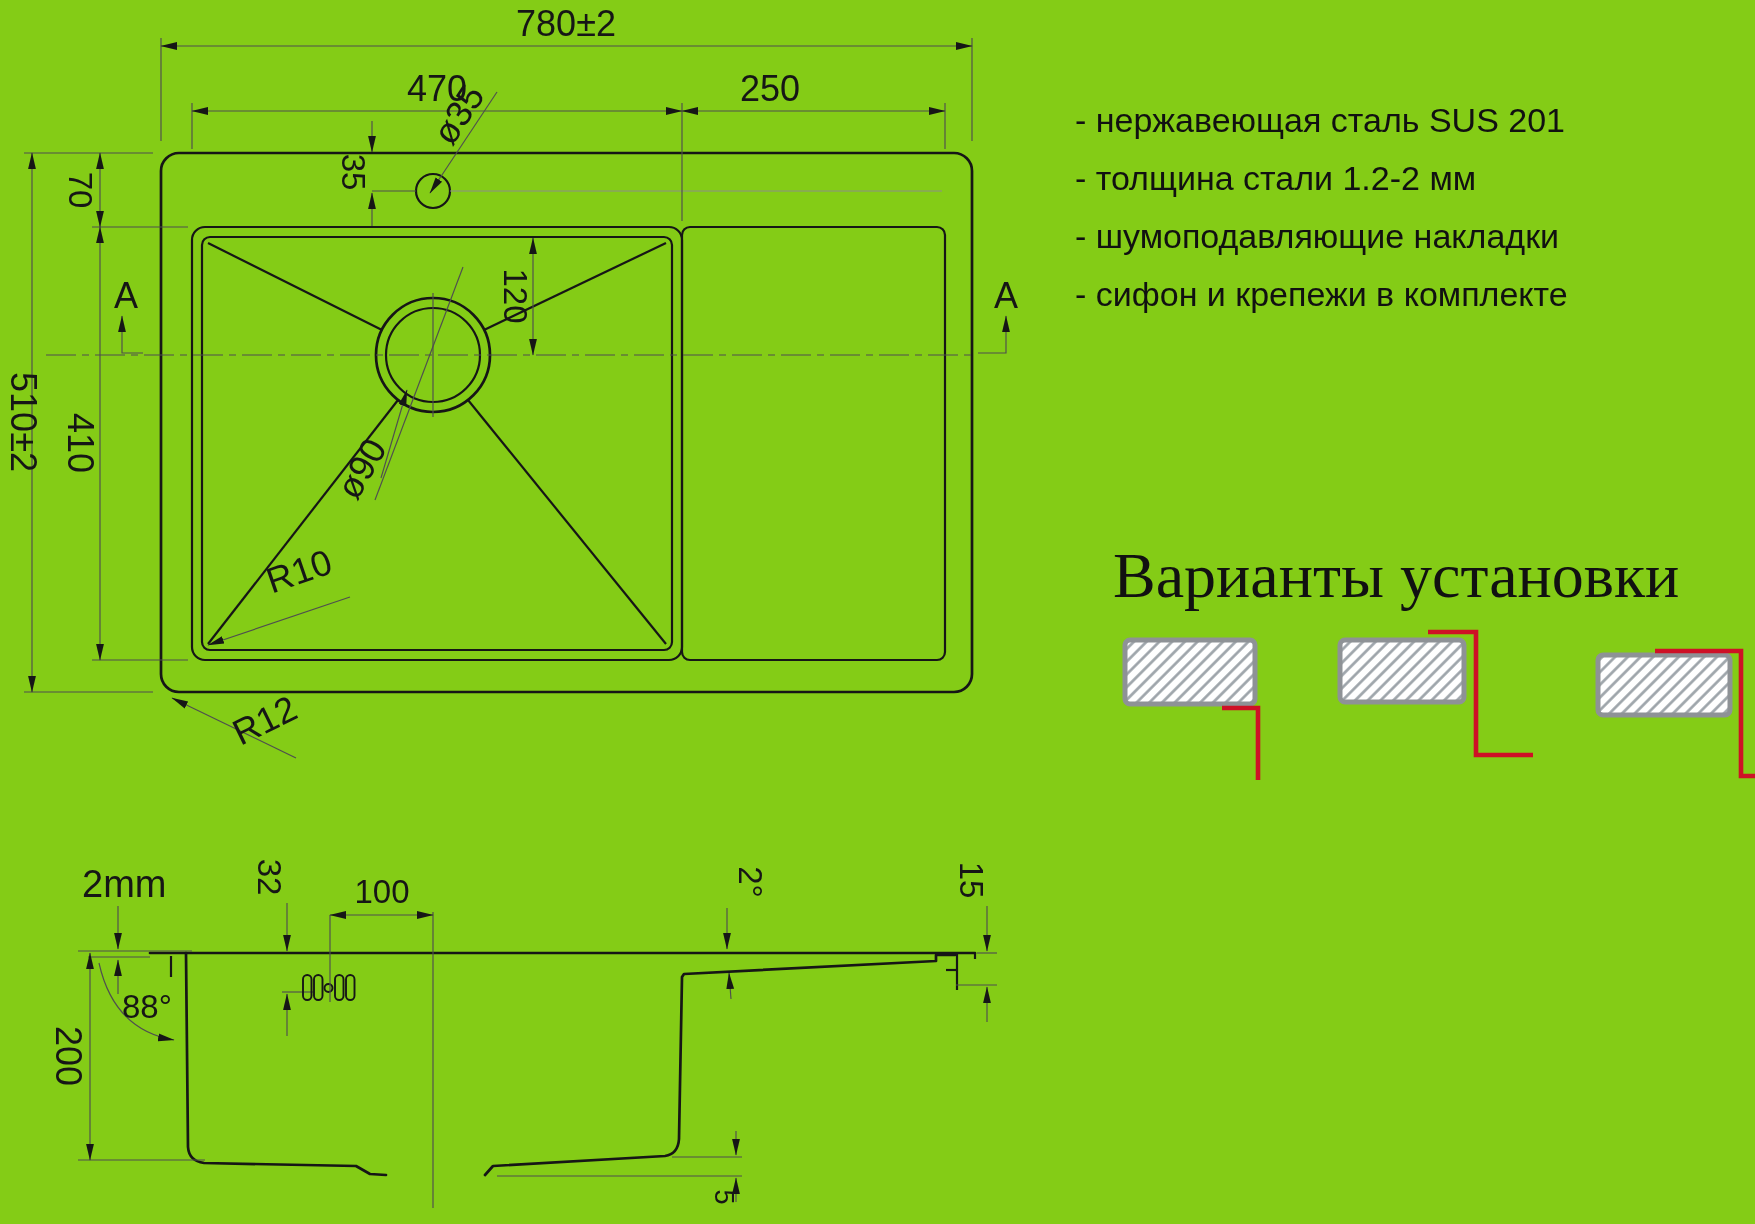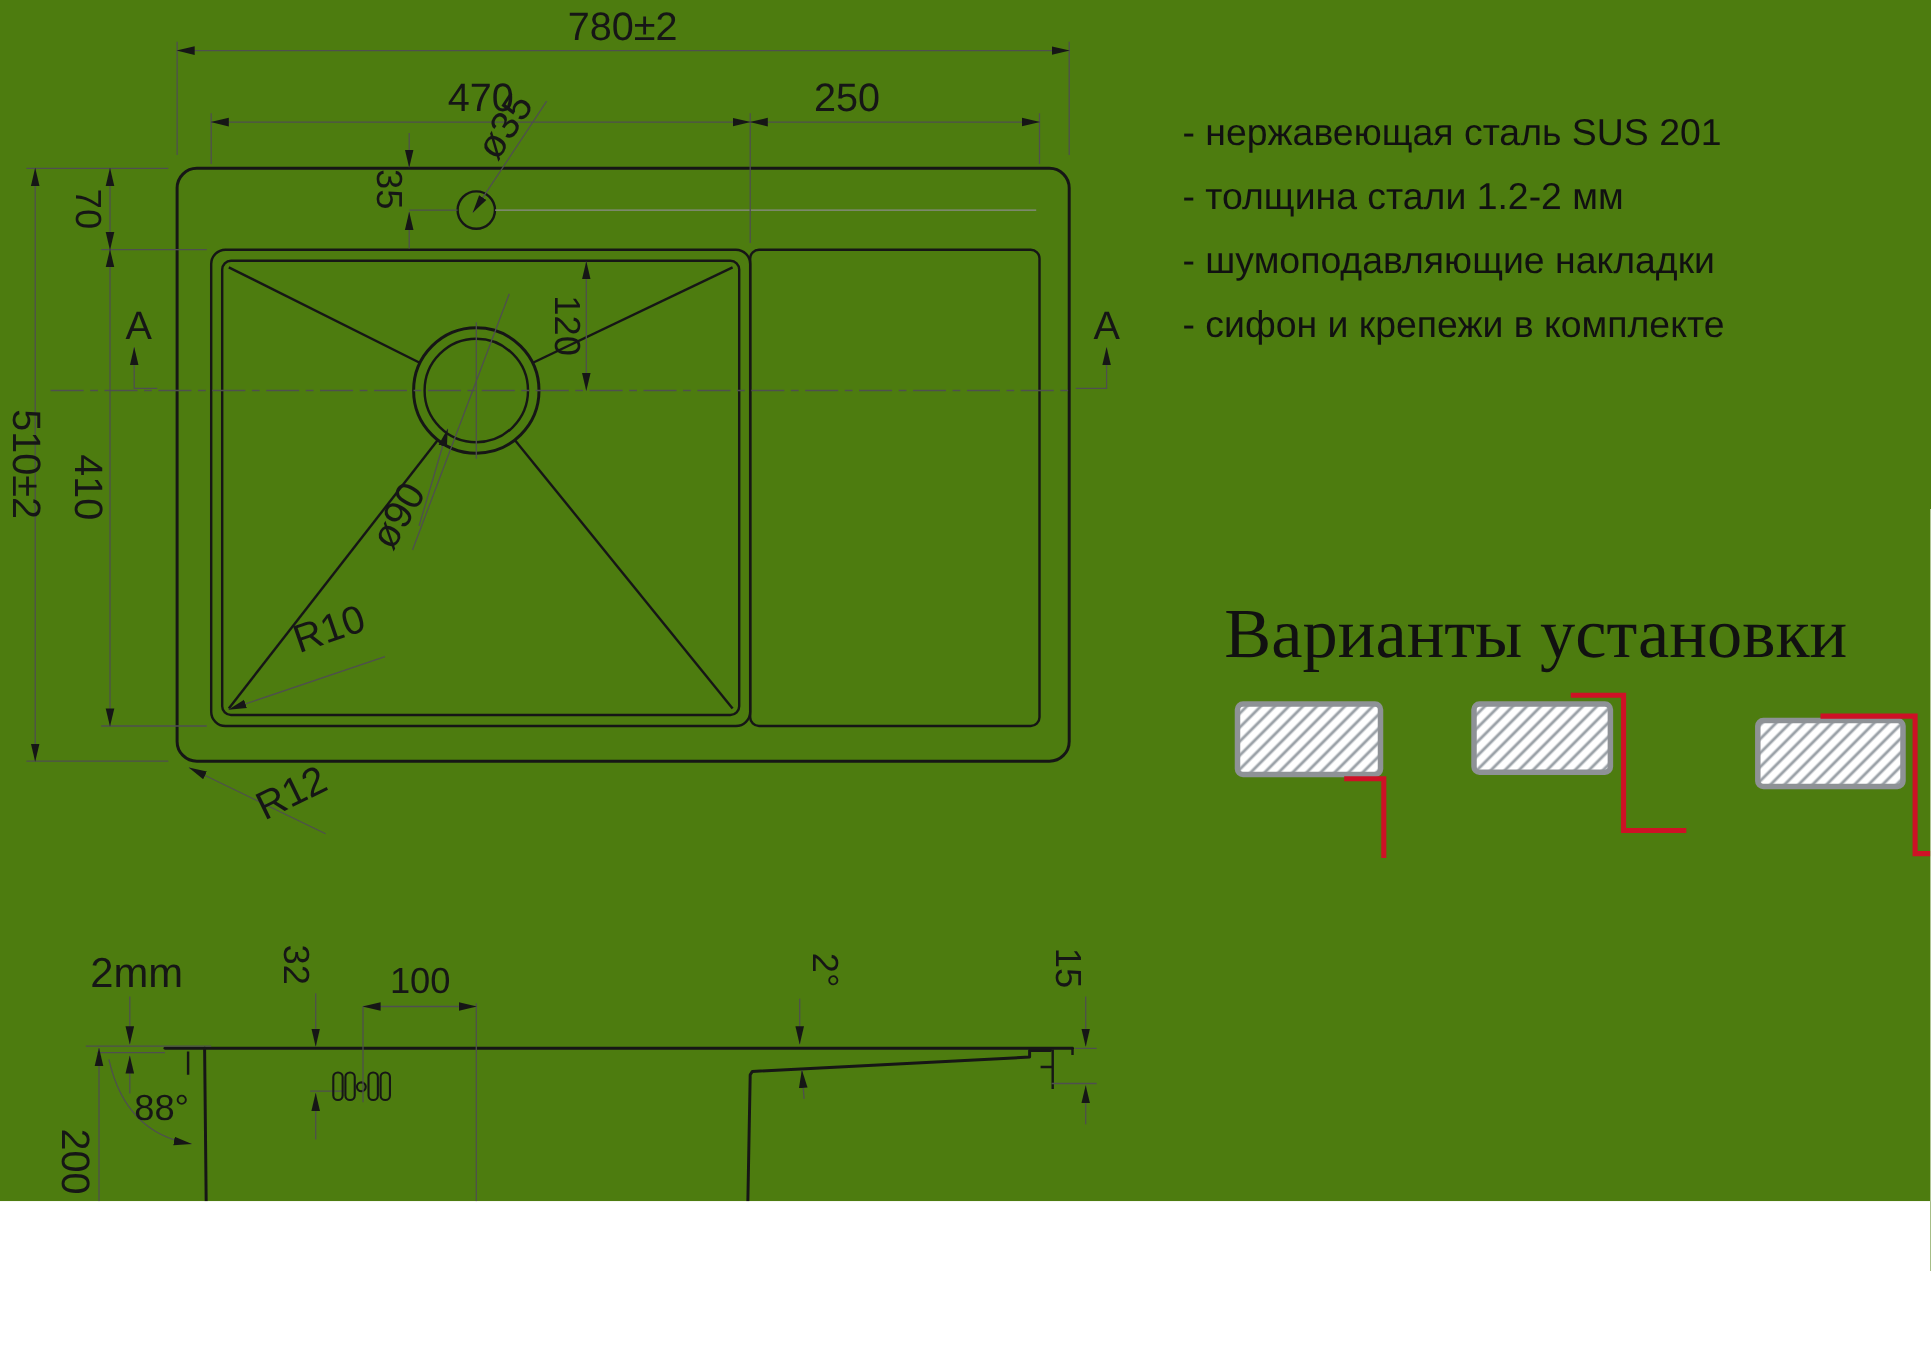--- a/index.html
+++ b/index.html
@@ -1,16 +1,16 @@
 <!DOCTYPE html>
 <html><head>
 <meta charset="utf-8">
 <style>
   html,body{margin:0;padding:0;background:#ffffff;}
-  .page{position:relative;width:1755px;height:1092px;background:#4d7c0f;overflow:hidden;}
+  .page{position:relative;width:1755px;height:1224px;background:#84cc16;overflow:hidden;}
   svg{display:block;}
   .thick{stroke:#161616;stroke-width:2.7;fill:none;stroke-linejoin:round;stroke-linecap:round;}
   .med{stroke:#161616;stroke-width:2.2;fill:none;stroke-linejoin:round;}
   .thin{stroke:#4f4f4f;stroke-width:1.15;fill:none;}
   .lite{stroke:#8c8c8c;stroke-width:1;fill:none;}
   .cl{stroke:#4f4f4f;stroke-width:1.15;fill:none;stroke-dasharray:30 6 7 6;}
   .dim{font-family:"Liberation Sans","DejaVu Sans",sans-serif;font-size:33px;fill:#161616;}
   .dimbig{font-family:"Liberation Sans","DejaVu Sans",sans-serif;font-size:36px;fill:#161616;}
   .dimsm{font-family:"Liberation Sans","DejaVu Sans",sans-serif;font-size:27px;fill:#161616;}
   .lbl2mm{font-family:"Liberation Sans","DejaVu Sans",sans-serif;font-size:38px;fill:#161616;}

